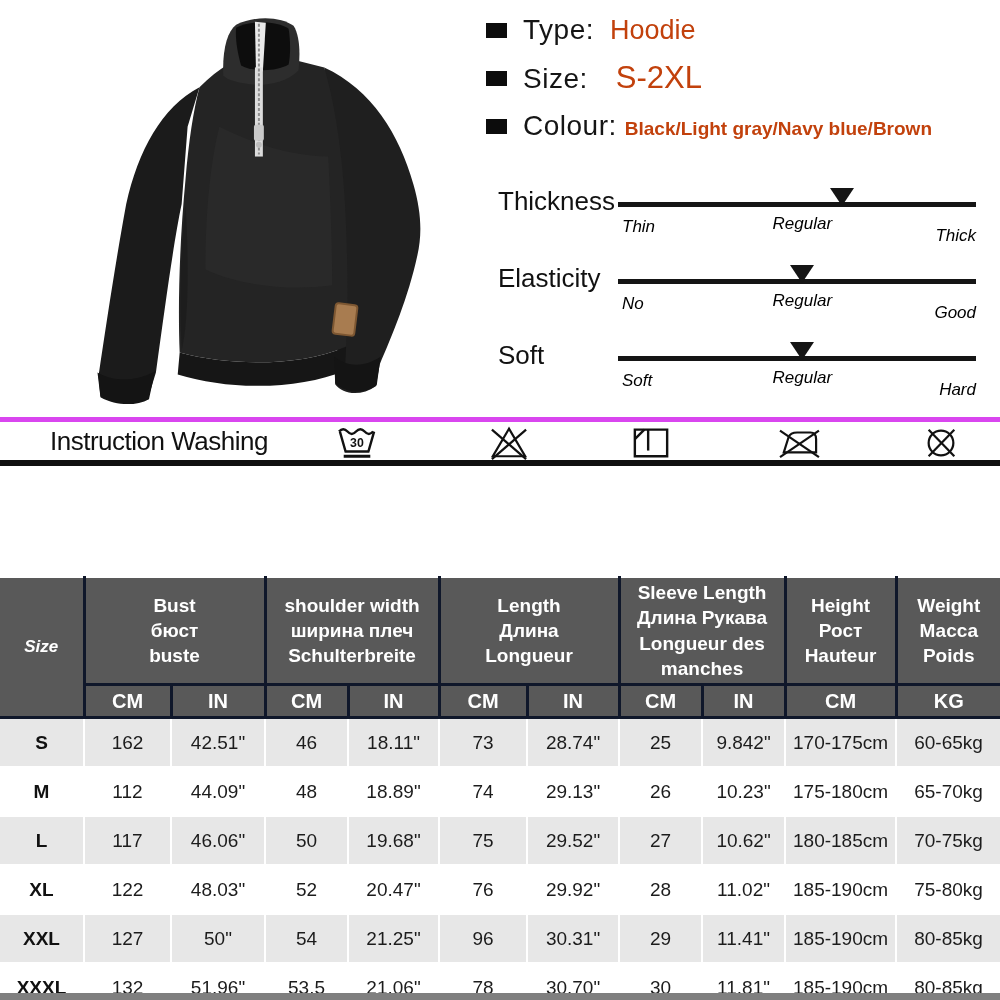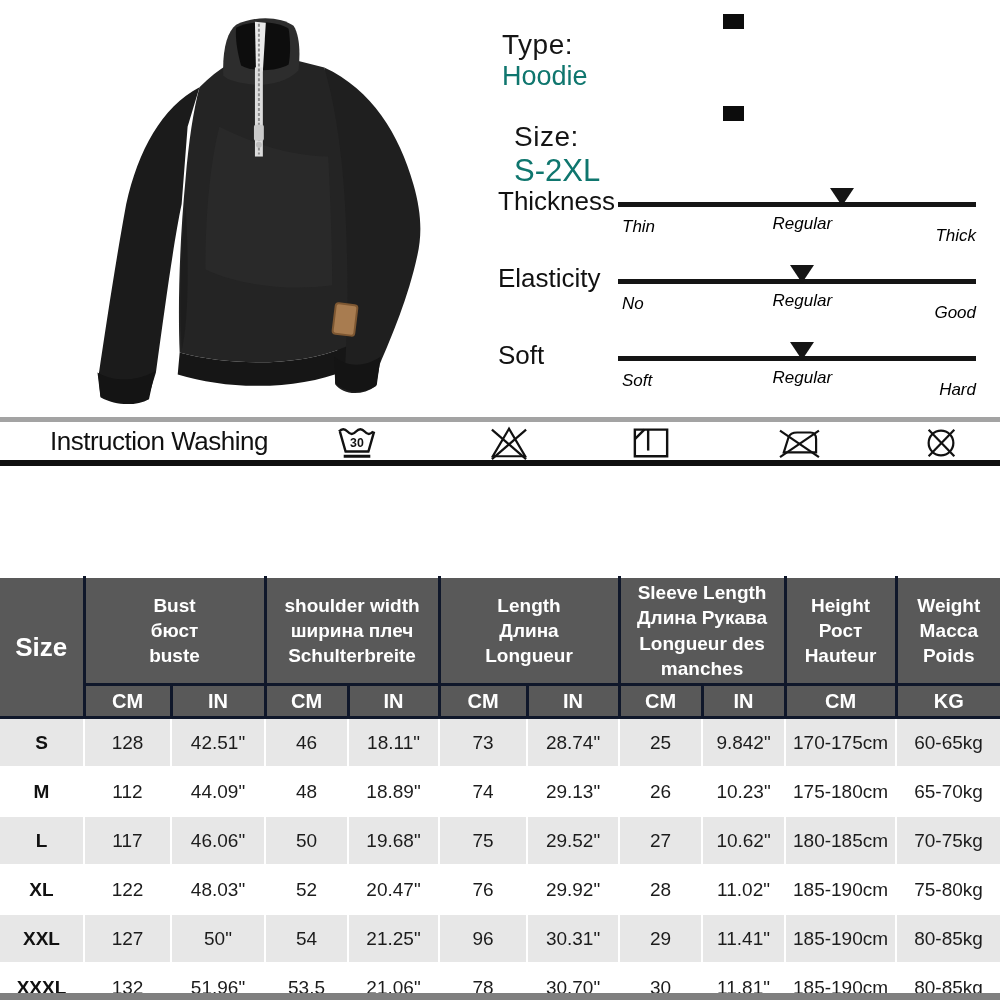--- a/index.html
+++ b/index.html
@@ -5,24 +5,24 @@
   html,body { margin:0; padding:0; background:#fff; }
   .page {
     position:relative; width:1000px; height:1000px; overflow:hidden;
     background:#fff; font-family:"Liberation Sans", sans-serif; color:#111;
   }
 
   
   .photo { position:absolute; left:28px; top:8px; width:442px; height:406px; }
 
   .specs { position:absolute; left:486px; top:14px; width:510px; }
-  .spec-row { display:flex; align-items:baseline; margin-bottom:14px;flex-direction:column; }
+  .spec-row { display:flex; align-items:baseline; margin-bottom:14px; }
   .bullet { flex:0 0 auto; width:21px; height:15px; background:#0c0c0c; margin-right:16px; align-self:center; }
   .spec-label { font-size:28px; color:#151515; letter-spacing:0.5px; }
-  .spec-value { margin-left:16px; font-size:27px; color:#0f766e; }
+  .spec-value { margin-left:16px; font-size:27px; color:#c2410c; }
   .spec-row.size .spec-value { font-size:31px; margin-left:28px; }
   .spec-row.colour .spec-value { font-size:19px; font-weight:bold; margin-left:8px; }
 
   
   .scales { position:absolute; left:498px; top:180px; width:480px; }
   .scale { position:relative; height:77px; }
   .scale-name { position:absolute; left:0; top:6px; font-size:26px; color:#111;text-align:right; }
   .scale-track { position:absolute; left:120px; right:2px; top:22px; height:5px; background:#151515; }
   .scale-marker {
     position:absolute; top:-14px; width:0; height:0; transform:translateX(-50%);
@@ -31,21 +31,21 @@
   }
   .scale-labels { position:absolute; left:120px; right:2px; top:34px; height:22px;
     font-style:italic; font-size:17px; color:#000000; }
   .sl-min { position:absolute; left:4px; top:3px; }
   .sl-mid { position:absolute; left:51.5%; transform:translateX(-50%); top:0; }
   .sl-max { position:absolute; right:0; top:12px; }
 
   
   .wash {
     position:absolute; left:0; top:417px; width:1000px; height:38px;
-    border-top:5px solid #a3a3a3; border-bottom:6px solid #101010; background:#fff;
+    border-top:5px solid #d946ef; border-bottom:6px solid #101010; background:#fff;
   }
   .wash-label { position:absolute; left:50px; top:4px; font-size:26px; color:#111; letter-spacing:-0.5px; }
   .wash-icon { position:absolute; top:1px; }
   .wi-1 { left:334px; } .wi-2 { left:487px; } .wi-3 { left:630px; } .wi-4 { left:776px; } .wi-5 { left:921px; }
 
   
   .chart-title {
     position:absolute; left:0; top:469px; width:1000px; height:107px;
     background:#595959; color:#fff; display:flex; align-items:center; justify-content:center;
   }
@@ -56,21 +56,21 @@
     position:absolute; left:0; top:576px; width:1000px;
     border-collapse:collapse; table-layout:fixed;
   }
   .size-table th, .size-table td { text-align:center; vertical-align:middle; padding:0; }
   .size-table thead th {
     background:#595959; color:#fff; font-weight:bold; font-size:19px; line-height:1.32;
     border:3px solid #0f172a; white-space:pre-line;
   }
   .size-table thead tr.units th { font-size:20px; height:30px; }
   .size-table thead tr.groups th { height:105px; }
-  .size-table thead th.size-col { font-size:26px; }
+  .size-table thead th.size-col { font-size:17px;font-style:italic; }
   .size-table th:first-child, .size-table td:first-child { border-left:none; }
   .size-table th:last-child,  .size-table td:last-child  { border-right:none; }
   .size-table thead tr:first-child th { border-top:2px solid #fff; }
   .size-table td {
     height:47px; font-size:19px; color:#1c1c1c; background:#fff; border:2px solid #fff;
   }
   .size-table tr.stripe td { background:#e7e7e7; }
   .size-table td.size-cell { font-weight:bold; color:#111; }
   .bottom-strip { position:absolute; left:0; top:993px; width:1000px; height:7px; background:#7f7f7f; }
 
@@ -118,20 +118,25 @@
   <div class="specs">
     <div class="spec-row">
       <span class="bullet"></span>
       <span class="spec-label">Type:</span>
       <span class="spec-value">Hoodie</span>
     </div>
     <div class="spec-row size">
       <span class="bullet"></span>
       <span class="spec-label">Size:</span>
       <span class="spec-value">S-2XL</span>
+    </div>
+    <div class="spec-row colour">
+      <span class="bullet"></span>
+      <span class="spec-label">Colour:</span>
+      <span class="spec-value">Black/Light gray/Navy blue/Brown</span>
     </div>
   </div>
 
   <div class="scales">
     <div class="scale">
       <span class="scale-name">Thickness</span>
       <div class="scale-track">
         <span class="scale-marker" style="left: 62.5%;"></span>
       </div>
       <div class="scale-labels">
@@ -256,21 +261,21 @@
         <th>IN</th>
         <th>CM</th>
         <th>IN</th>
         <th>CM</th>
         <th>KG</th>
       </tr>
     </thead>
     <tbody>
       <tr class="stripe">
         <td class="size-cell">S</td>
-        <td>128</td>
+        <td>162</td>
         <td>42.51"</td>
         <td>46</td>
         <td>18.11"</td>
         <td>73</td>
         <td>28.74"</td>
         <td>25</td>
         <td>9.842"</td>
         <td>170-175cm</td>
         <td>60-65kg</td>
       </tr>

